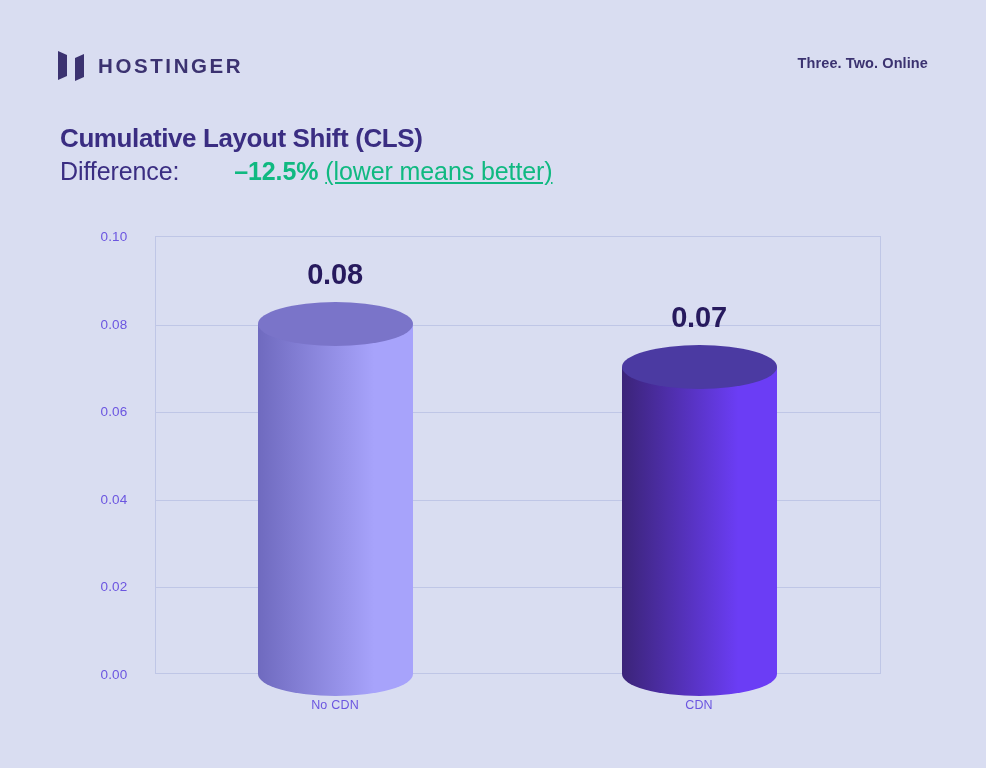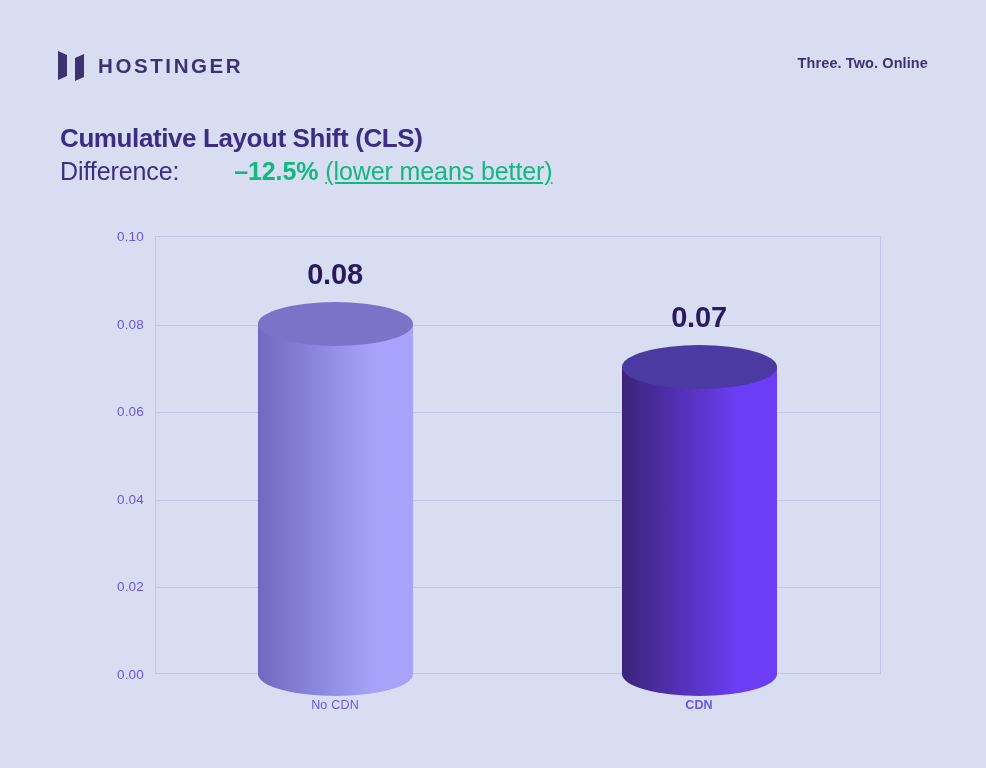--- a/index.html
+++ b/index.html
@@ -112,21 +112,21 @@
   .gridline {
     position: absolute;
     left: 0;
     width: 100%;
     height: 1px;
     background: #bfc6e6;
   }
   .ytick-label {
     position: absolute;
     right: 842px;
-    text-align: right;
+    text-align: center;
     width: 60px;
     font-size: 13.5px;
     color: #6b55e0;
     transform: translateY(-50%);
     letter-spacing: 0.2px;
   }
   .xtick-label {
     position: absolute;
     top: 698px;
     font-size: 12.5px;
@@ -212,21 +212,21 @@
     <div id="y-axis">
         <div class="ytick-label" style="top: 674px;">0.00</div>
         <div class="ytick-label" style="top: 586.4px;">0.02</div>
         <div class="ytick-label" style="top: 498.8px;">0.04</div>
         <div class="ytick-label" style="top: 411.2px;">0.06</div>
         <div class="ytick-label" style="top: 323.6px;">0.08</div>
         <div class="ytick-label" style="top: 236px;">0.10</div>
       </div>
     <div id="x-axis">
         <div class="xtick-label" style="left: 335px;">No CDN</div>
-        <div class="xtick-label" style="left: 699px; font-weight: bold;">CDN</div>
+        <div class="xtick-label" style="left: 699px;">CDN</div>
       </div>
     <div id="bars-layer">
         <div class="cyl" style="left: 257.5px; top: 301.6px; width: 155px; height: 394.4px;">
           <div class="cyl-bottom" style="background: linear-gradient(90deg, rgb(111, 106, 191) 0%, rgb(167, 163, 251) 75%, rgb(167, 163, 251) 100%);"></div>
           <div class="cyl-body" style="background: linear-gradient(90deg, rgb(111, 106, 191) 0%, rgb(167, 163, 251) 75%, rgb(167, 163, 251) 100%);"></div>
           <div class="cyl-top" style="background: rgb(122, 116, 201);"></div>
         </div>
         <div class="bar-value" style="left: 335px; top: 257.6px;">0.08</div>
         <div class="cyl" style="left: 621.5px; top: 345.4px; width: 155px; height: 350.6px;">
           <div class="cyl-bottom" style="background: linear-gradient(90deg, rgb(59, 36, 120) 0%, rgb(107, 61, 245) 75%, rgb(107, 61, 245) 100%);"></div>

